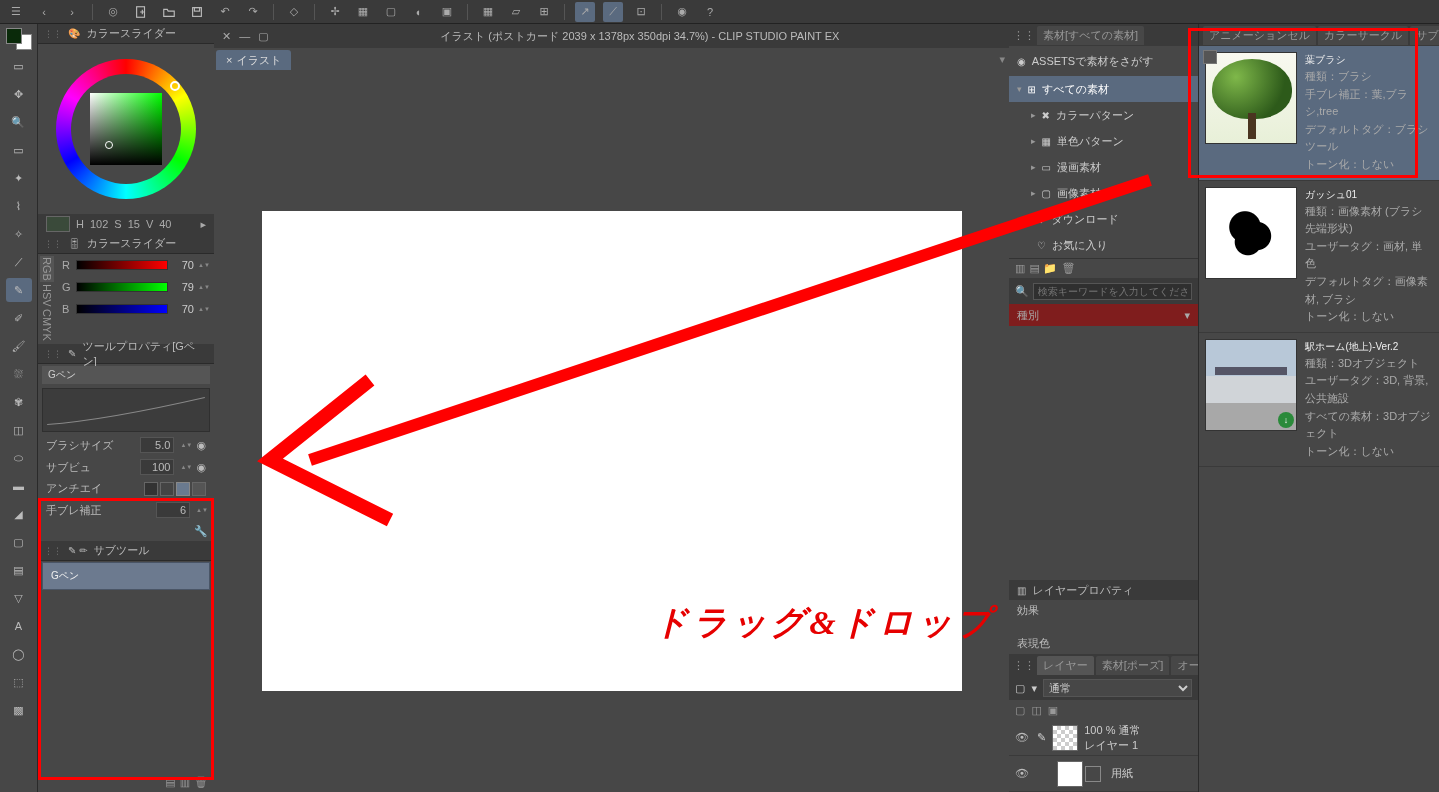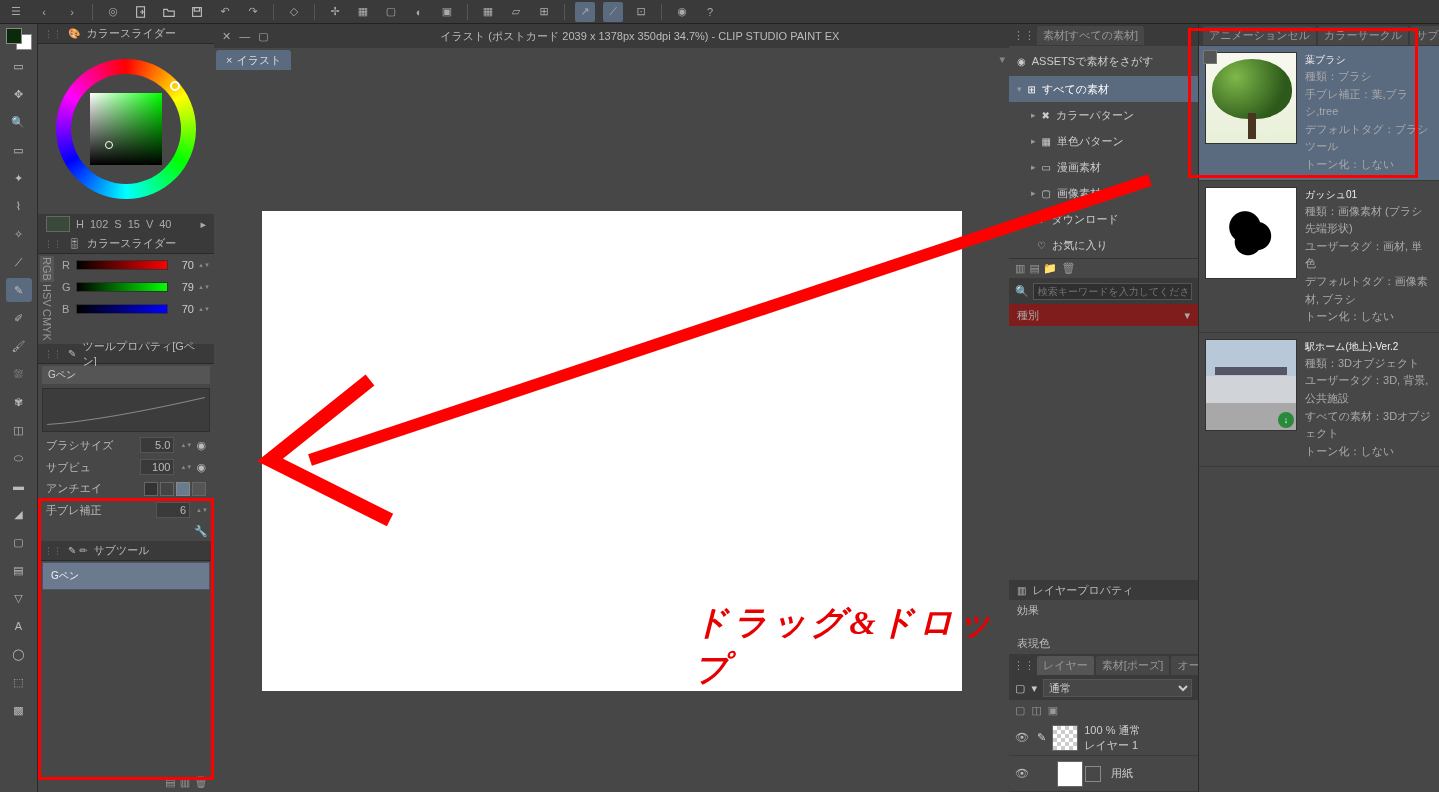--- a/index.html
+++ b/index.html
@@ -281,21 +281,21 @@
     </div>
     <div class="tab-row">
       <div class="doc-tab">
           <span>×</span>
           <span>イラスト</span>
         </div>
       <span style="margin-left:auto;padding:4px;color:#888">▾</span>
     </div>
     <div class="canvas-wrap">
       <div class="canvas"></div>
-      <div class="anno-text" style="left:480px;top:530px">ドラッグ&amp;ドロップ</div>
+      <div class="anno-text" style="left:440px;top:530px">ドラッグ&amp;ドロップ</div>
     </div>
   </div>
 
   <div class="rightpanels">
     <div class="mat-left">
       <div class="tab-strip">
           <span class="grip">⋮⋮</span>
           <span class="tab">素材[すべての素材]</span>
         </div>
       <div class="assets-row">◉ <span>ASSETSで素材をさがす</span></div>

